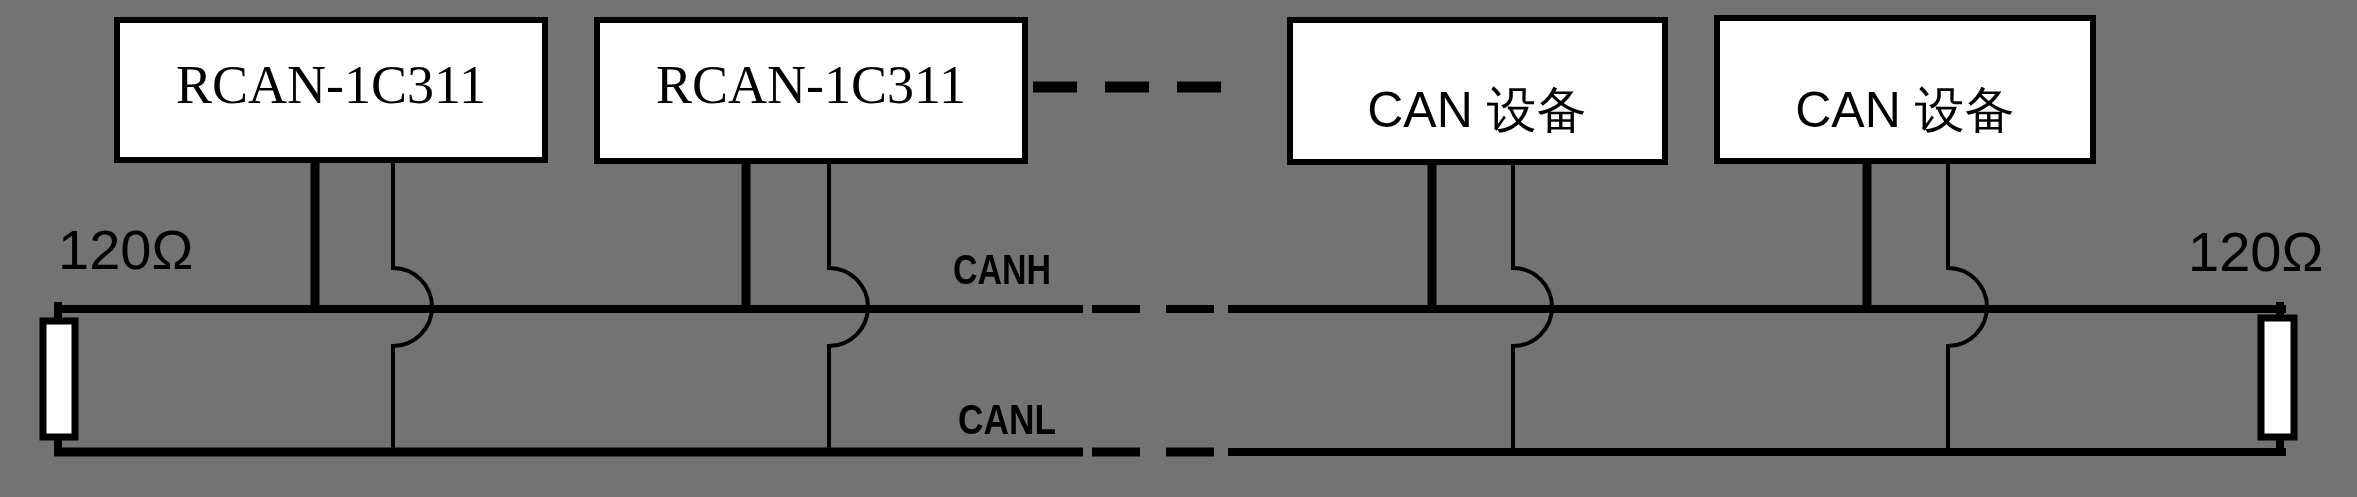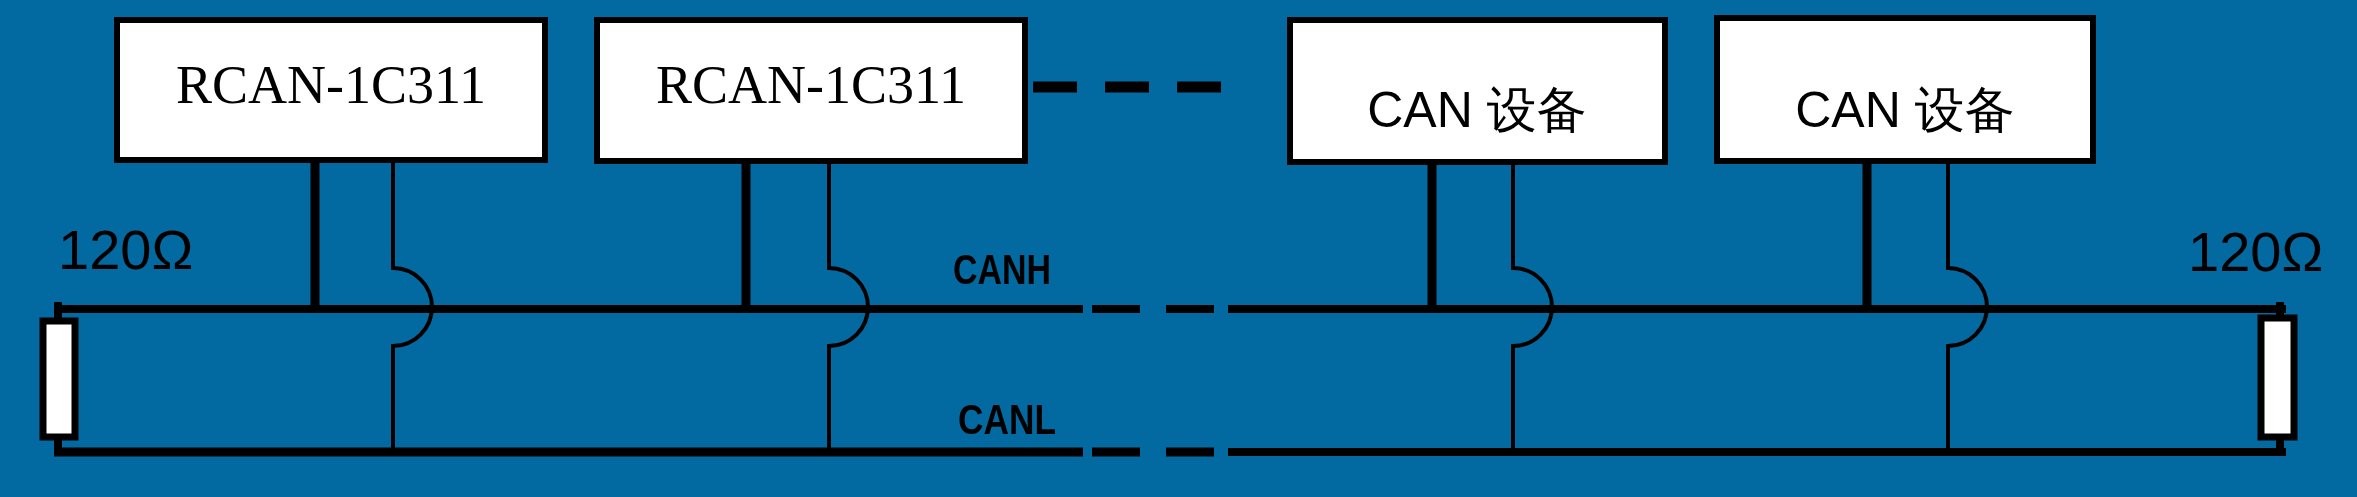--- a/index.html
+++ b/index.html
@@ -1,20 +1,20 @@
 <!DOCTYPE html>
 <html><head>
 <meta charset="utf-8">
 <style>
   html,body{margin:0;padding:0;background:#ffffff;}
   .canvas{
     position:relative;
     width:2357px;
     height:497px;
-    background:#0369a1;
+    background:#737373;
     overflow:hidden;
   }
   svg{display:block;}
   .device-label-serif{
     font-family:"Liberation Serif","DejaVu Serif",serif;
     font-size:54px;
     fill:#000000;
   }
   .device-label-sans{
     font-family:"Liberation Sans","DejaVu Sans",sans-serif;

